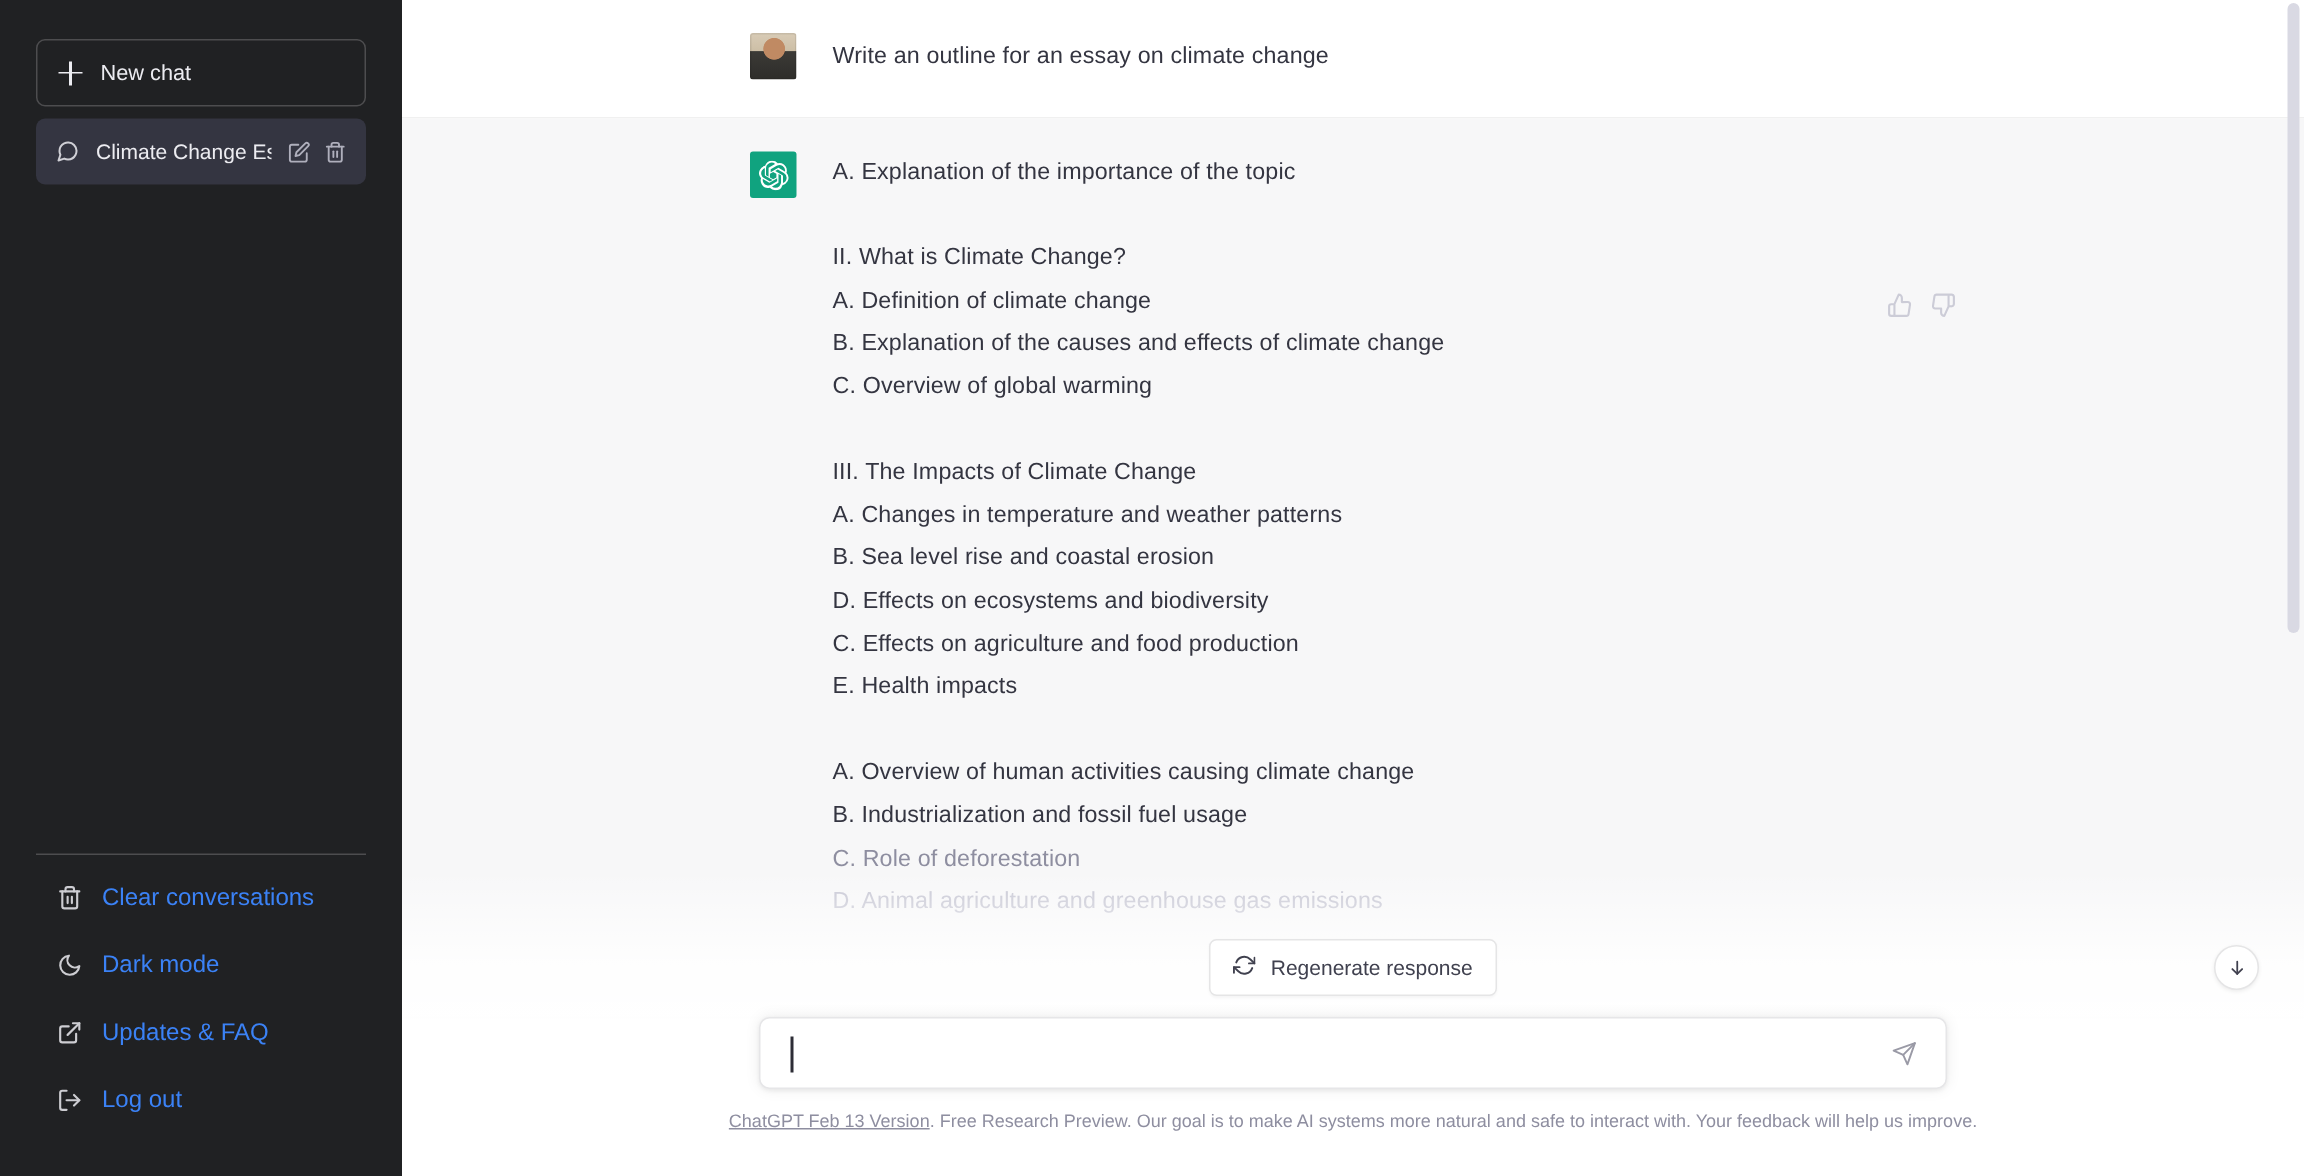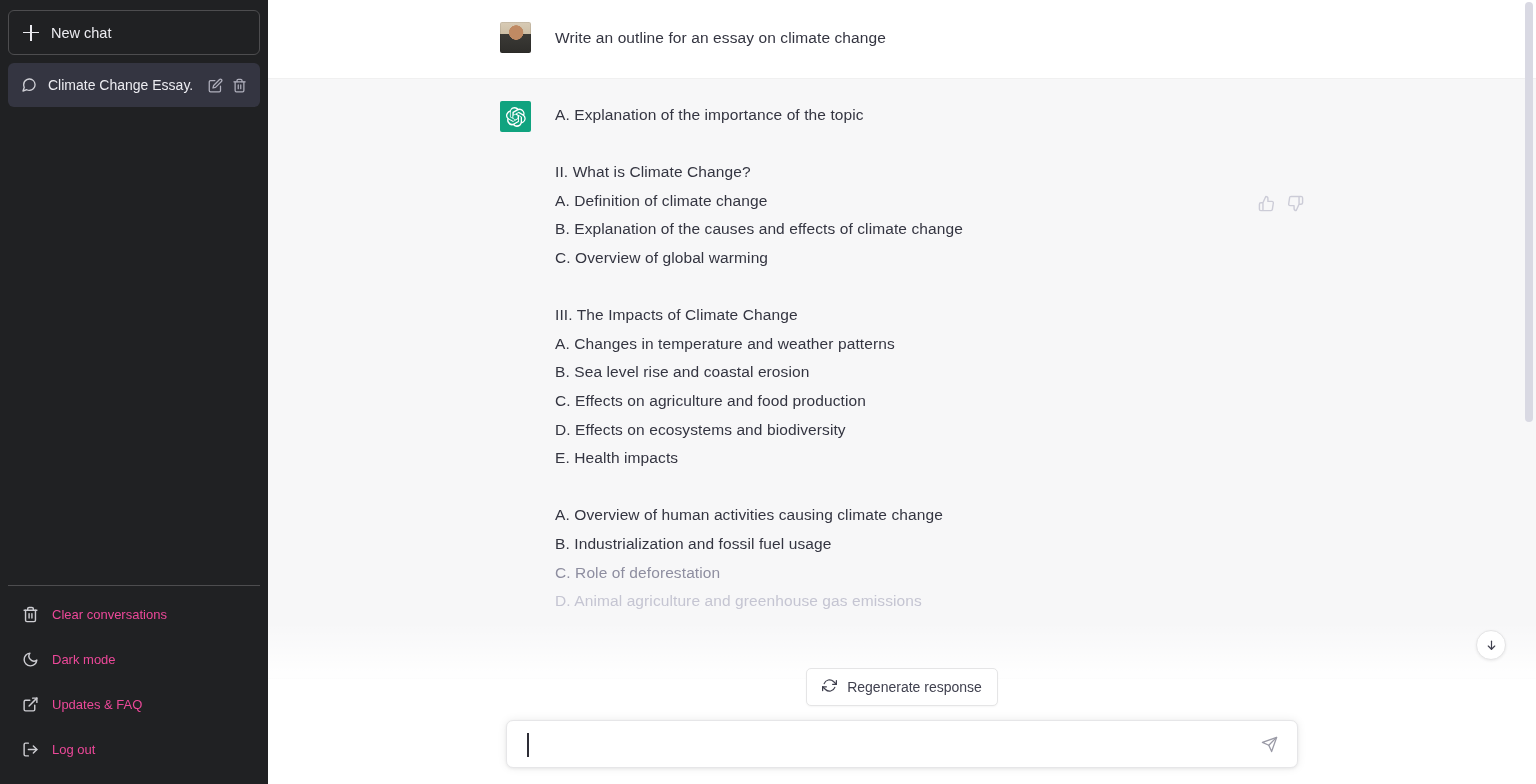--- a/index.html
+++ b/index.html
@@ -22,21 +22,21 @@
   }
 
   
   .sidebar {
     width: 268px;
     min-width: 268px;
     height: 784px;
     background: #202123;
     display: flex;
     flex-direction: column;
-    padding: 8px;
+    padding: 24px;
     box-sizing: border-box;
     position: relative;
   }
   .new-chat {
     display: flex;
     align-items: center;
     gap: 12px;
     height: 45px;
     margin: 2px 0 8px 0;
     padding: 0 14px;
@@ -95,22 +95,22 @@
     padding-top: 6px;
     padding-bottom: 4px;
   }
   .nav-item {
     display: flex;
     align-items: center;
     gap: 13px;
     height: 45px;
     padding: 0 14px;
     border-radius: 6px;
-    color: #ec4899;
-    font-size: 13px;
+    color: #3b82f6;
+    font-size: 16px;
     cursor: pointer;
     box-sizing: border-box;
   }
 
   
   .main {
     flex: 1;
     height: 784px;
     position: relative;
     background: #ffffff;
@@ -401,22 +401,22 @@
             <div class="outline-line">A. Explanation of the importance of the topic</div>
             <div class="outline-line blank"></div>
             <div class="outline-line">II. What is Climate Change?</div>
             <div class="outline-line">A. Definition of climate change</div>
             <div class="outline-line">B. Explanation of the causes and effects of climate change</div>
             <div class="outline-line">C. Overview of global warming</div>
             <div class="outline-line blank"></div>
             <div class="outline-line">III. The Impacts of Climate Change</div>
             <div class="outline-line">A. Changes in temperature and weather patterns</div>
             <div class="outline-line">B. Sea level rise and coastal erosion</div>
+            <div class="outline-line">D. Effects on ecosystems and biodiversity</div>
             <div class="outline-line">C. Effects on agriculture and food production</div>
-            <div class="outline-line">D. Effects on ecosystems and biodiversity</div>
             <div class="outline-line">E. Health impacts</div>
             <div class="outline-line blank"></div>
             <div class="outline-line">A. Overview of human activities causing climate change</div>
             <div class="outline-line">B. Industrialization and fossil fuel usage</div>
             <div class="outline-line fade1">C. Role of deforestation</div>
             <div class="outline-line fade2">D. Animal agriculture and greenhouse gas emissions</div>
           </div>
         </div>
 
         <div class="feedback">
@@ -462,20 +462,23 @@
           <span class="caret"></span>
           <input class="composer-input" type="text" value="" placeholder="" style="">
           <span class="send-btn">
             <svg width="17" height="17" viewBox="0 0 24 24" fill="none" stroke="#9a9aa6" stroke-width="1.8" stroke-linecap="round" stroke-linejoin="round">
               <line x1="22" y1="2" x2="11" y2="13"></line>
               <polygon points="22 2 15 22 11 13 2 9 22 2"></polygon>
             </svg>
           </span>
         </div>
 
+        <div class="footer-note">
+          <a href="#">ChatGPT Feb 13 Version</a><span>. Free Research Preview. Our goal is to make AI systems more natural and safe to interact with. Your feedback will help us improve.</span>
+        </div>
 
       </div>
     </div>
 
     <div class="scrollbar-track">
       <div class="scrollbar-thumb"></div>
     </div>
 
   </main>
 </div>

